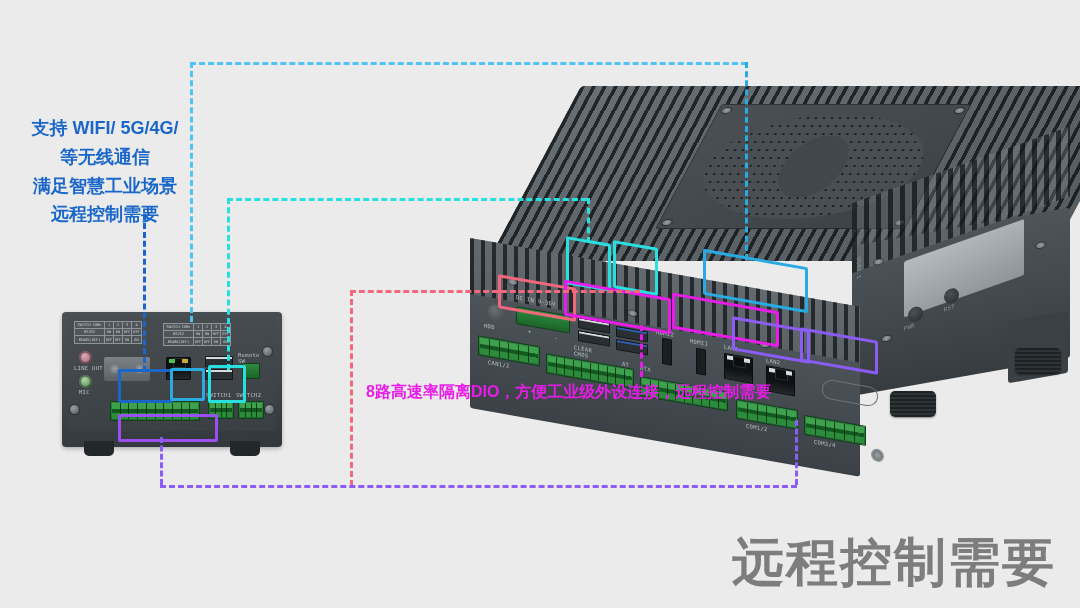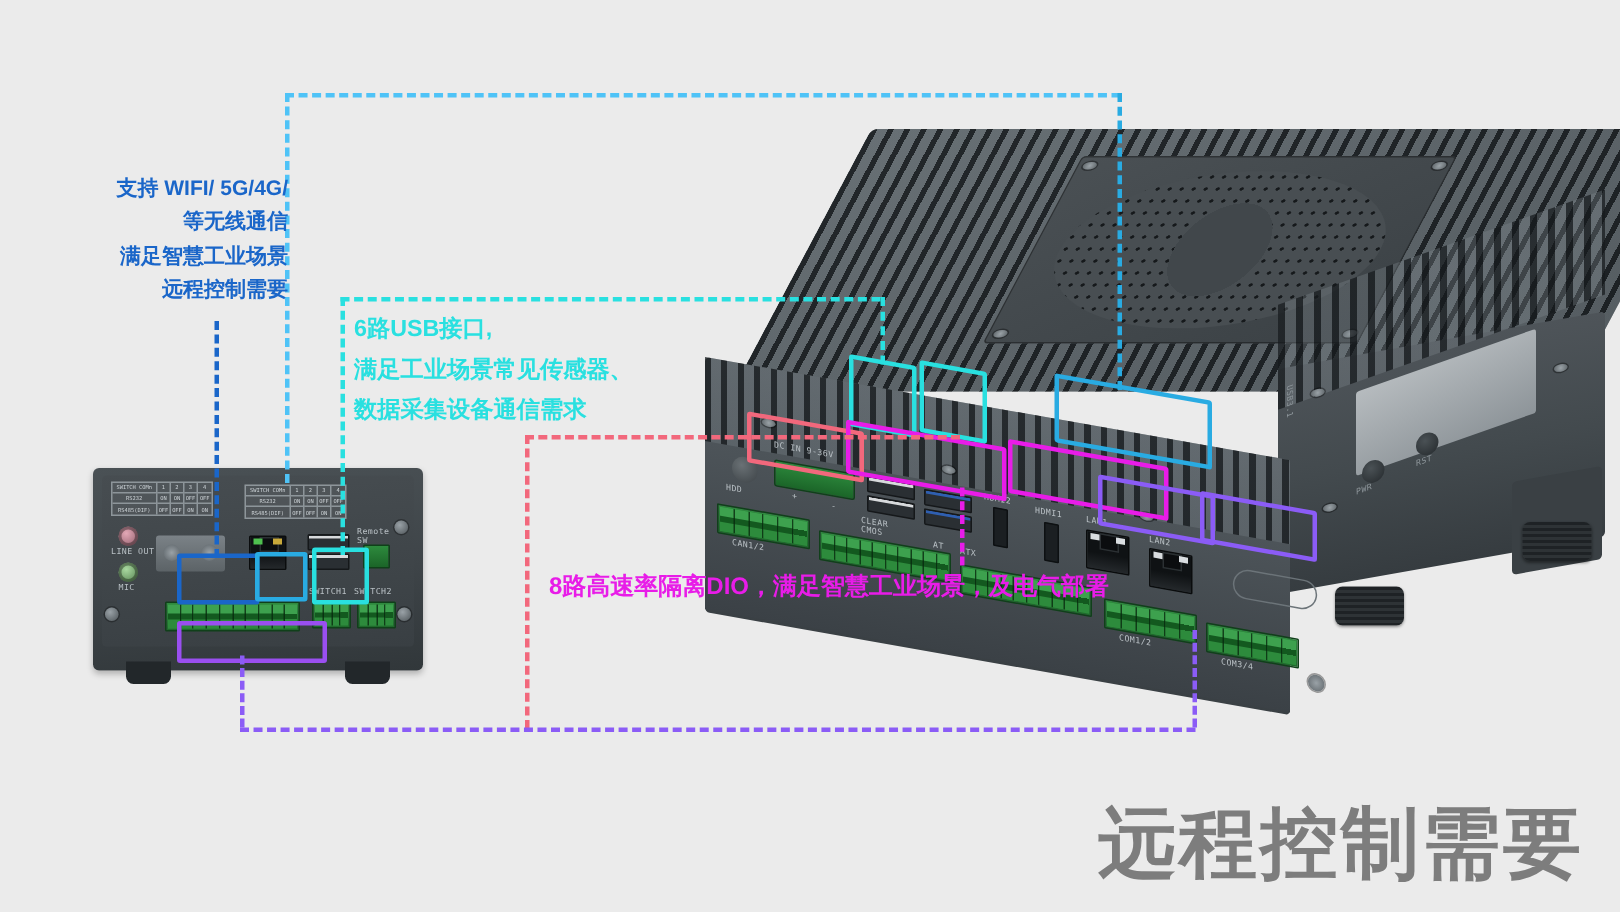--- a/index.html
+++ b/index.html
@@ -8,21 +8,21 @@
     background:#ebebeb;
     font-family:"Liberation Sans","DejaVu Sans",sans-serif;
     position:relative;
   }
   #stage { position:absolute; left:0; top:0; width:1080px; height:608px; }
 
   
   .ann { position:absolute; font-weight:bold; line-height:1.45; white-space:pre-line; }
   #ann-lan-title   { left:208px; top:28px;  font-size:17px; color:#4fc3f7; letter-spacing:.2px; }
   #ann-lan-sub     { left:208px; top:74px;  font-size:17px; color:#4fc3f7; }
-  #ann-wifi        { left:18px;  top:114px; font-size:14px; color:#1a66c9; text-align:right; width:174px; line-height:1.6; }
+  #ann-wifi        { left:18px;  top:114px; font-size:18px; color:#1a66c9; text-align:center; width:174px; line-height:1.6; }
   #ann-usb         { left:236px; top:206px; font-size:15.5px; color:#29e0e0; line-height:1.75; }
   #ann-dio         { left:366px; top:380px; font-size:16px;  color:#e81ce8; white-space:nowrap;}
   #ann-com         { left:160px; top:496px; font-size:16px;  color:#8b5cf6; white-space:nowrap;}
 
   
   #headline {
     position:absolute; right:24px; bottom:10px;
     font-size:52px; font-weight:bold; color:#7d7d7d; letter-spacing:2px;
     font-family:"Liberation Sans","DejaVu Sans",sans-serif;
   }
@@ -473,19 +473,16 @@
   <div class="dl v" style="left:640px;top:325px;height:52px;border-color:#e81ce8;"></div>
 
   <div class="dl h" style="left:160px;top:485px;width:637px;border-color:#8b5cf6;"></div>
   <div class="dl v" style="left:160px;top:437px;height:48px;border-color:#8b5cf6;"></div>
   <div class="dl v" style="left:795px;top:420px;height:65px;border-color:#8b5cf6;"></div>
 
   <div class="ann" id="ann-wifi">支持 WIFI/ 5G/4G/
 等无线通信
 满足智慧工业场景
 远程控制需要</div>
-  <div class="ann" id="ann-usb">6路USB接口,
-满足工业场景常见传感器、
-数据采集设备通信需求</div>
-  <div class="ann" id="ann-dio">8路高速率隔离DIO，满足智慧工业场景，及电气部署</div>
+  <div class="ann" id="ann-dio">8路高速率隔离DIO，方便工业级外设连接，远程控制需要</div>
 
   <div id="headline">远程控制需要</div>
 </div>
 
 </body></html>

